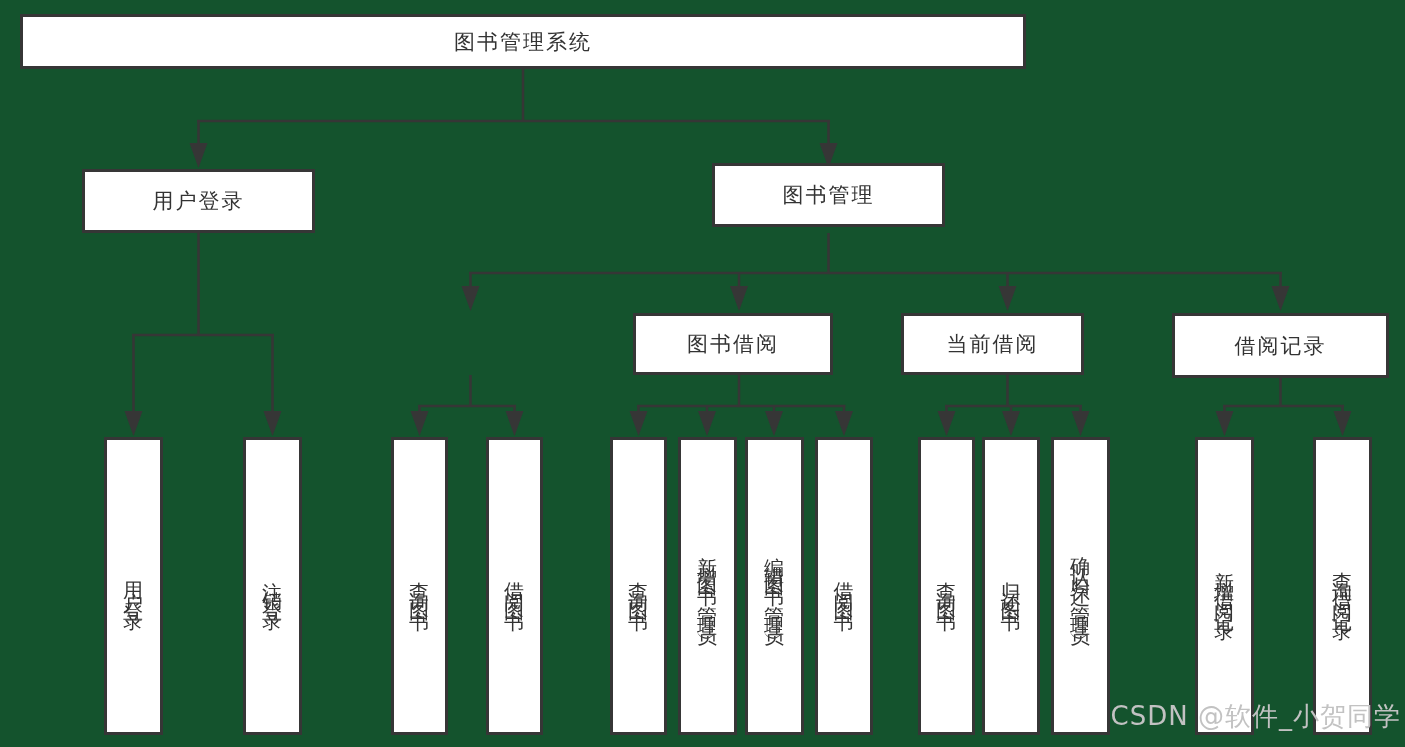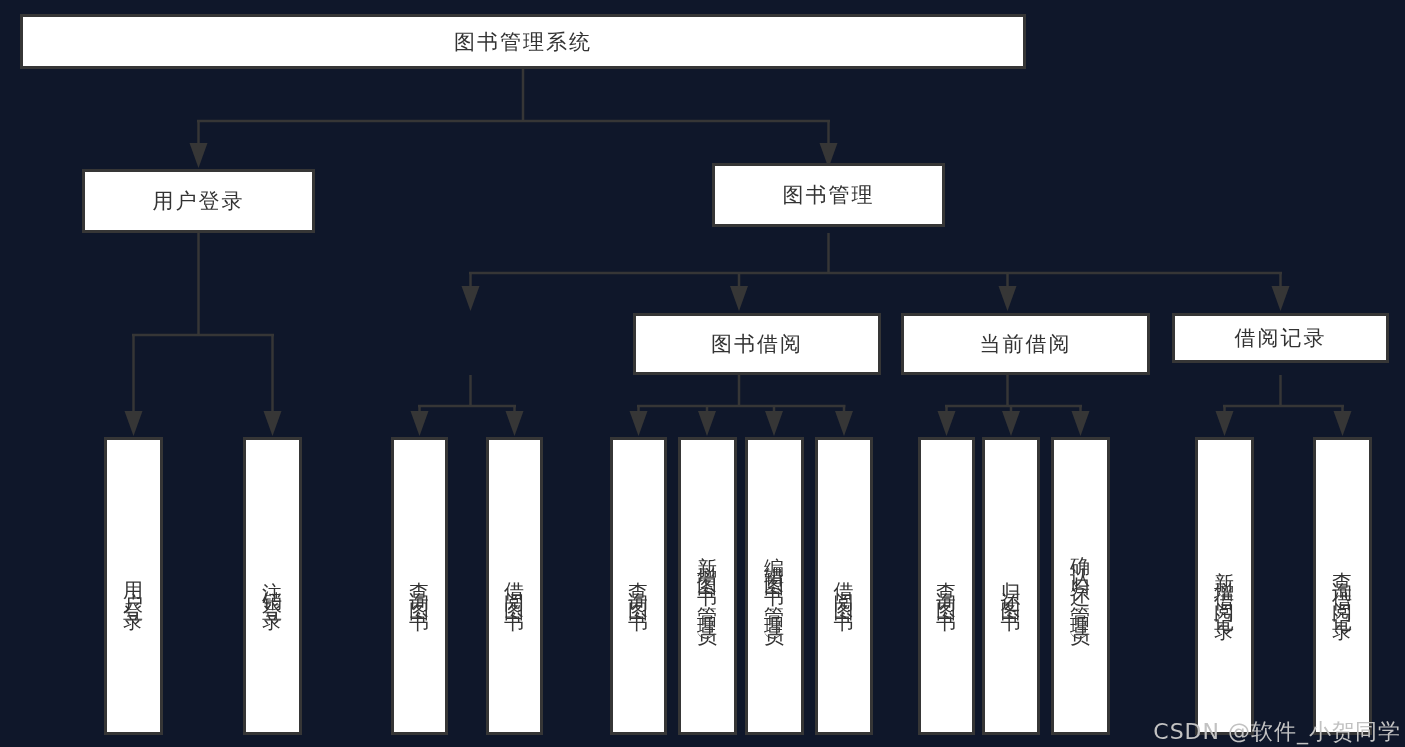--- a/index.html
+++ b/index.html
@@ -1,19 +1,19 @@
 <!DOCTYPE html>
 <html><head>
 <meta charset="utf-8">
 <style>
   html,body { margin:0; padding:0; background:#ffffff; }
   .stage {
     position:relative;
     width:1405px; height:747px;
-    background:#0f172a;
+    background:#14532d;
     font-family:"DejaVu Sans","Liberation Sans",sans-serif;
     overflow:hidden;
     color:#333333;
   }
   svg.connectors { position:absolute; left:0; top:0; z-index:1; }
   .node {
     position:absolute;
     box-sizing:border-box;
     border:3px solid #363636;
     background:#ffffff;
@@ -31,22 +31,22 @@
   .leaf .vtext {
     writing-mode:vertical-lr;
     text-orientation:mixed;
     font-size:20px;
     letter-spacing:10px;
     line-height:1;
     color:#333333;
   }
   .watermark {
     position:absolute;
-    top:717px; right:4px;
-    font-size:22px;
+    top:699px; right:4px;
+    font-size:26px;
     color:#c2c2c2;
     letter-spacing:1px;
     z-index:3;
     white-space:nowrap;
   }
 </style>
 </head>
 <body>
 
 <div class="stage">
@@ -92,27 +92,27 @@
     <span class="h-label">图书管理系统</span>
   </div>
 
   <div class="node" style="left:82px; top:169px; width:233px; height:64px;">
     <span class="h-label">用户登录</span>
   </div>
   <div class="node" style="left:712px; top:163px; width:233px; height:64px;">
     <span class="h-label">图书管理</span>
   </div>
 
-  <div class="node" style="left:633px; top:313px; width:248px; height:62px;">
+  <div class="node" style="left:633px; top:313px; width:200px; height:62px;">
     <span class="h-label">图书借阅</span>
   </div>
-  <div class="node" style="left:901px; top:313px; width:249px; height:62px;">
+  <div class="node" style="left:901px; top:313px; width:183px; height:62px;">
     <span class="h-label">当前借阅</span>
   </div>
-  <div class="node" style="left:1172px; top:313px; width:217px; height:50px;">
+  <div class="node" style="left:1172px; top:313px; width:217px; height:65px;">
     <span class="h-label">借阅记录</span>
   </div>
 
   <div class="node leaf" style="left:104px; top:437px; width:59px; height:298px;">
     <span class="vtext">用户登录</span>
   </div>
   <div class="node leaf" style="left:243px; top:437px; width:59px; height:298px;">
     <span class="vtext">注销登录</span>
   </div>
 

